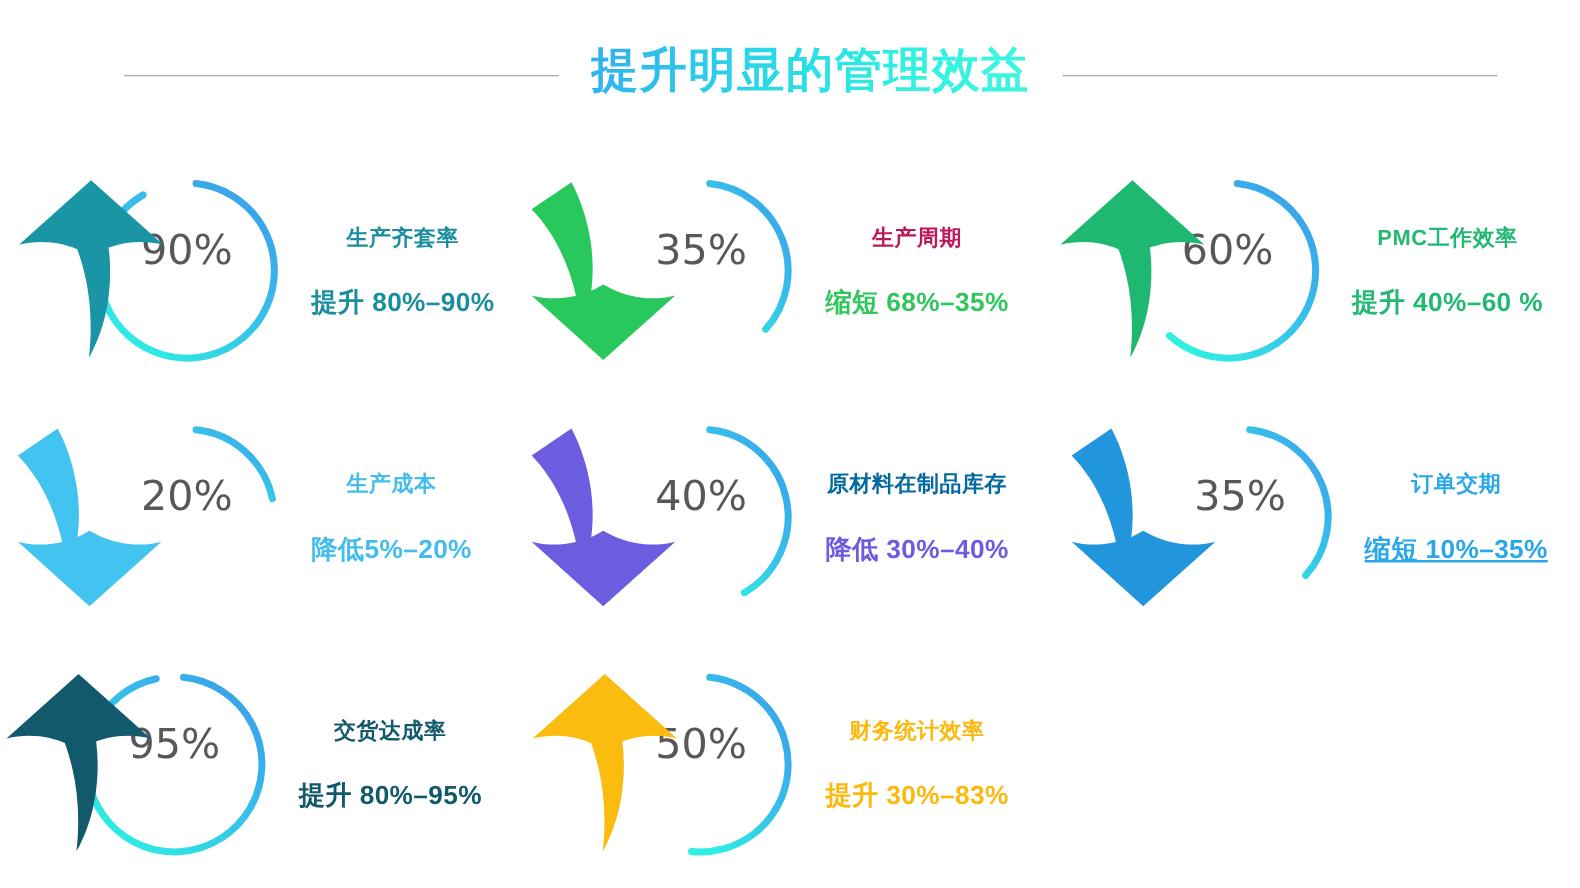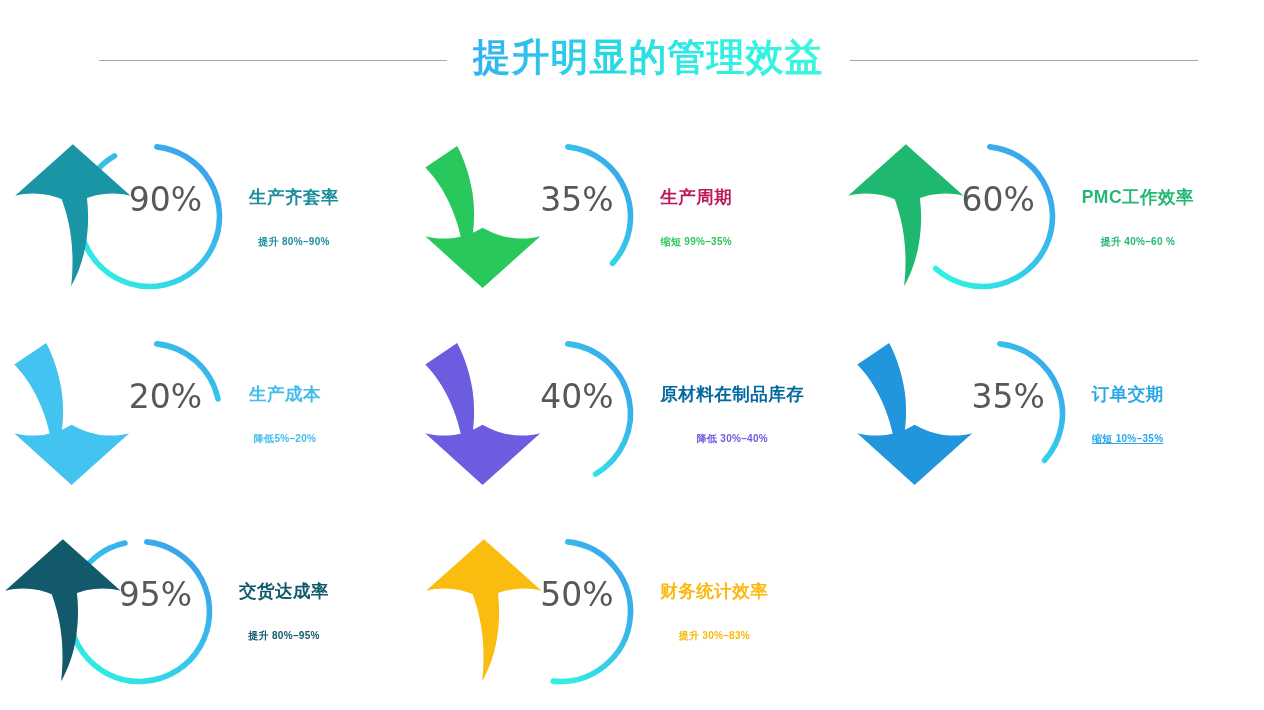--- a/index.html
+++ b/index.html
@@ -79,21 +79,21 @@
   }
   .gauge svg {
     position: absolute;
     left: 0; top: 0;
     width: 155px;
     height: 155px;
     overflow: visible;
   }
   .gauge-value {
     position: absolute;
-    left: 16px;
+    left: 0;
     top: 44px;
     width: 155px;
     text-align: center;
     font-size: 33px;
     color: #58585a;
     font-family: "DejaVu Sans", "Liberation Sans", sans-serif;
     font-weight: 400;
     letter-spacing: 0px;
     line-height: 1;
   }
@@ -115,21 +115,21 @@
     text-align: right;
   }
   .metric-name {
     font-size: 17.5px;
     font-weight: bold;
     letter-spacing: 0.5px;
     white-space: nowrap;
     margin-bottom: 26px;
   }
   .metric-change {
-    font-size: 10px;
+    font-size: 21px;
     font-weight: bold;
     letter-spacing: 0.3px;
     white-space: nowrap;
   }
 </style>
 </head>
 <body>
 
 <div class="header">
   <div class="rule rule-left"></div>
@@ -172,21 +172,21 @@
           </defs>
           <path d="M 84.82 7.88 A 70 70 0 0 1 129.52 124.34" fill="none" stroke="url(#ringgrad1)" stroke-width="5.6" stroke-linecap="round"></path>
         </svg>
         <div class="gauge-value">35%</div>
         <svg class="gauge-arrow" viewBox="0 0 34 36">
           <path d="M11.0 1.6 C 12.8 5.0 14.0 8.8 14.6 12.8 C 15.4 18.4 14.8 24.0 12.8 29.0 C 12.4 24.0 11.2 19.2 9.2 14.9 C 7.8 11.8 5.9 9.0 3.6 6.6 Z M 16.9 34.6 L 3.6 22.6 C 7.4 23.6 11.6 23.2 15.4 21.4 L 16.9 20.6 L 18.5 21.4 C 22.3 23.2 26.5 23.6 30.3 22.6 Z" fill="#28c85c"></path>
         </svg>
       </div>
       <div class="card-text">
         <div class="metric-name" style="color: #be185d;">生产周期</div>
-        <div class="metric-change" style="color: rgb(47, 198, 92);">缩短 99%–35%</div>
+        <div class="metric-change" style="color: rgb(47, 198, 92);">缩短 68%–35%</div>
       </div>
     </div>
     <div class="card card-col-2">
       <div class="gauge">
         <svg viewBox="0 0 155 155">
           <defs>
             <linearGradient id="ringgrad2" x1="0.82" y1="0.05" x2="0.08" y2="0.92">
               <stop offset="0%" stop-color="#3aa3ea"></stop>
               <stop offset="55%" stop-color="#35c8ea"></stop>
               <stop offset="100%" stop-color="#2ff0e2"></stop>

